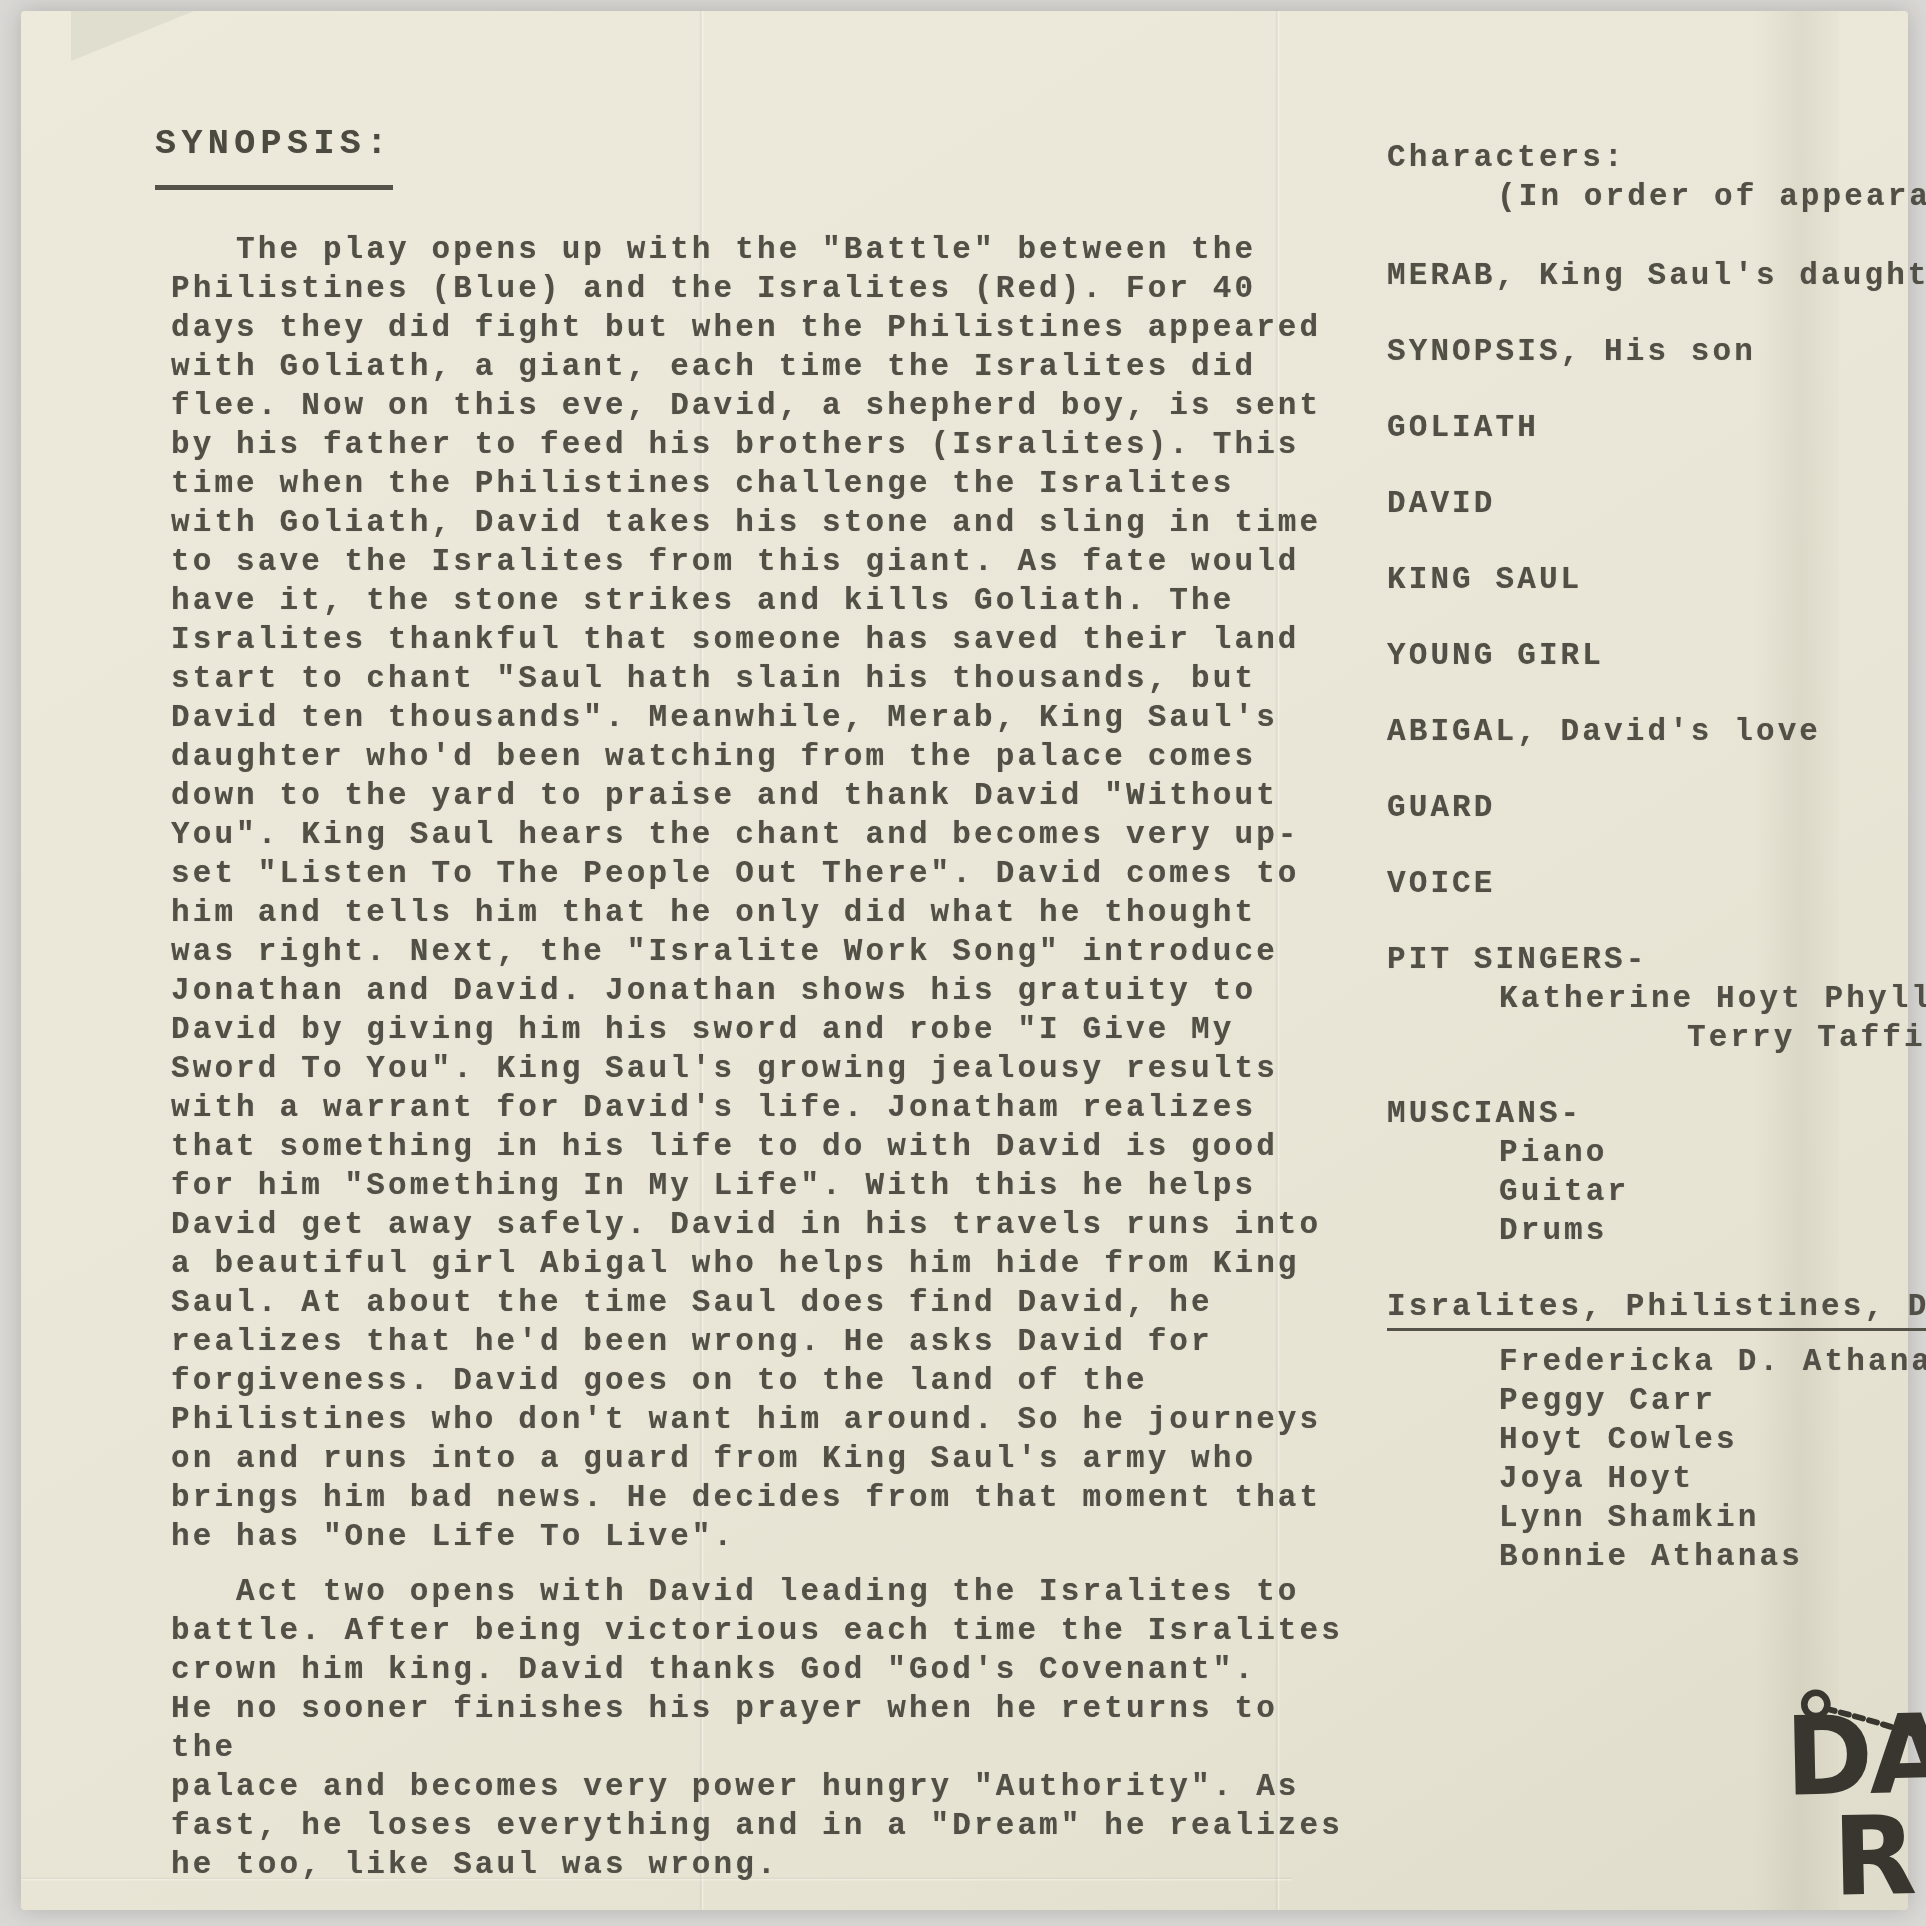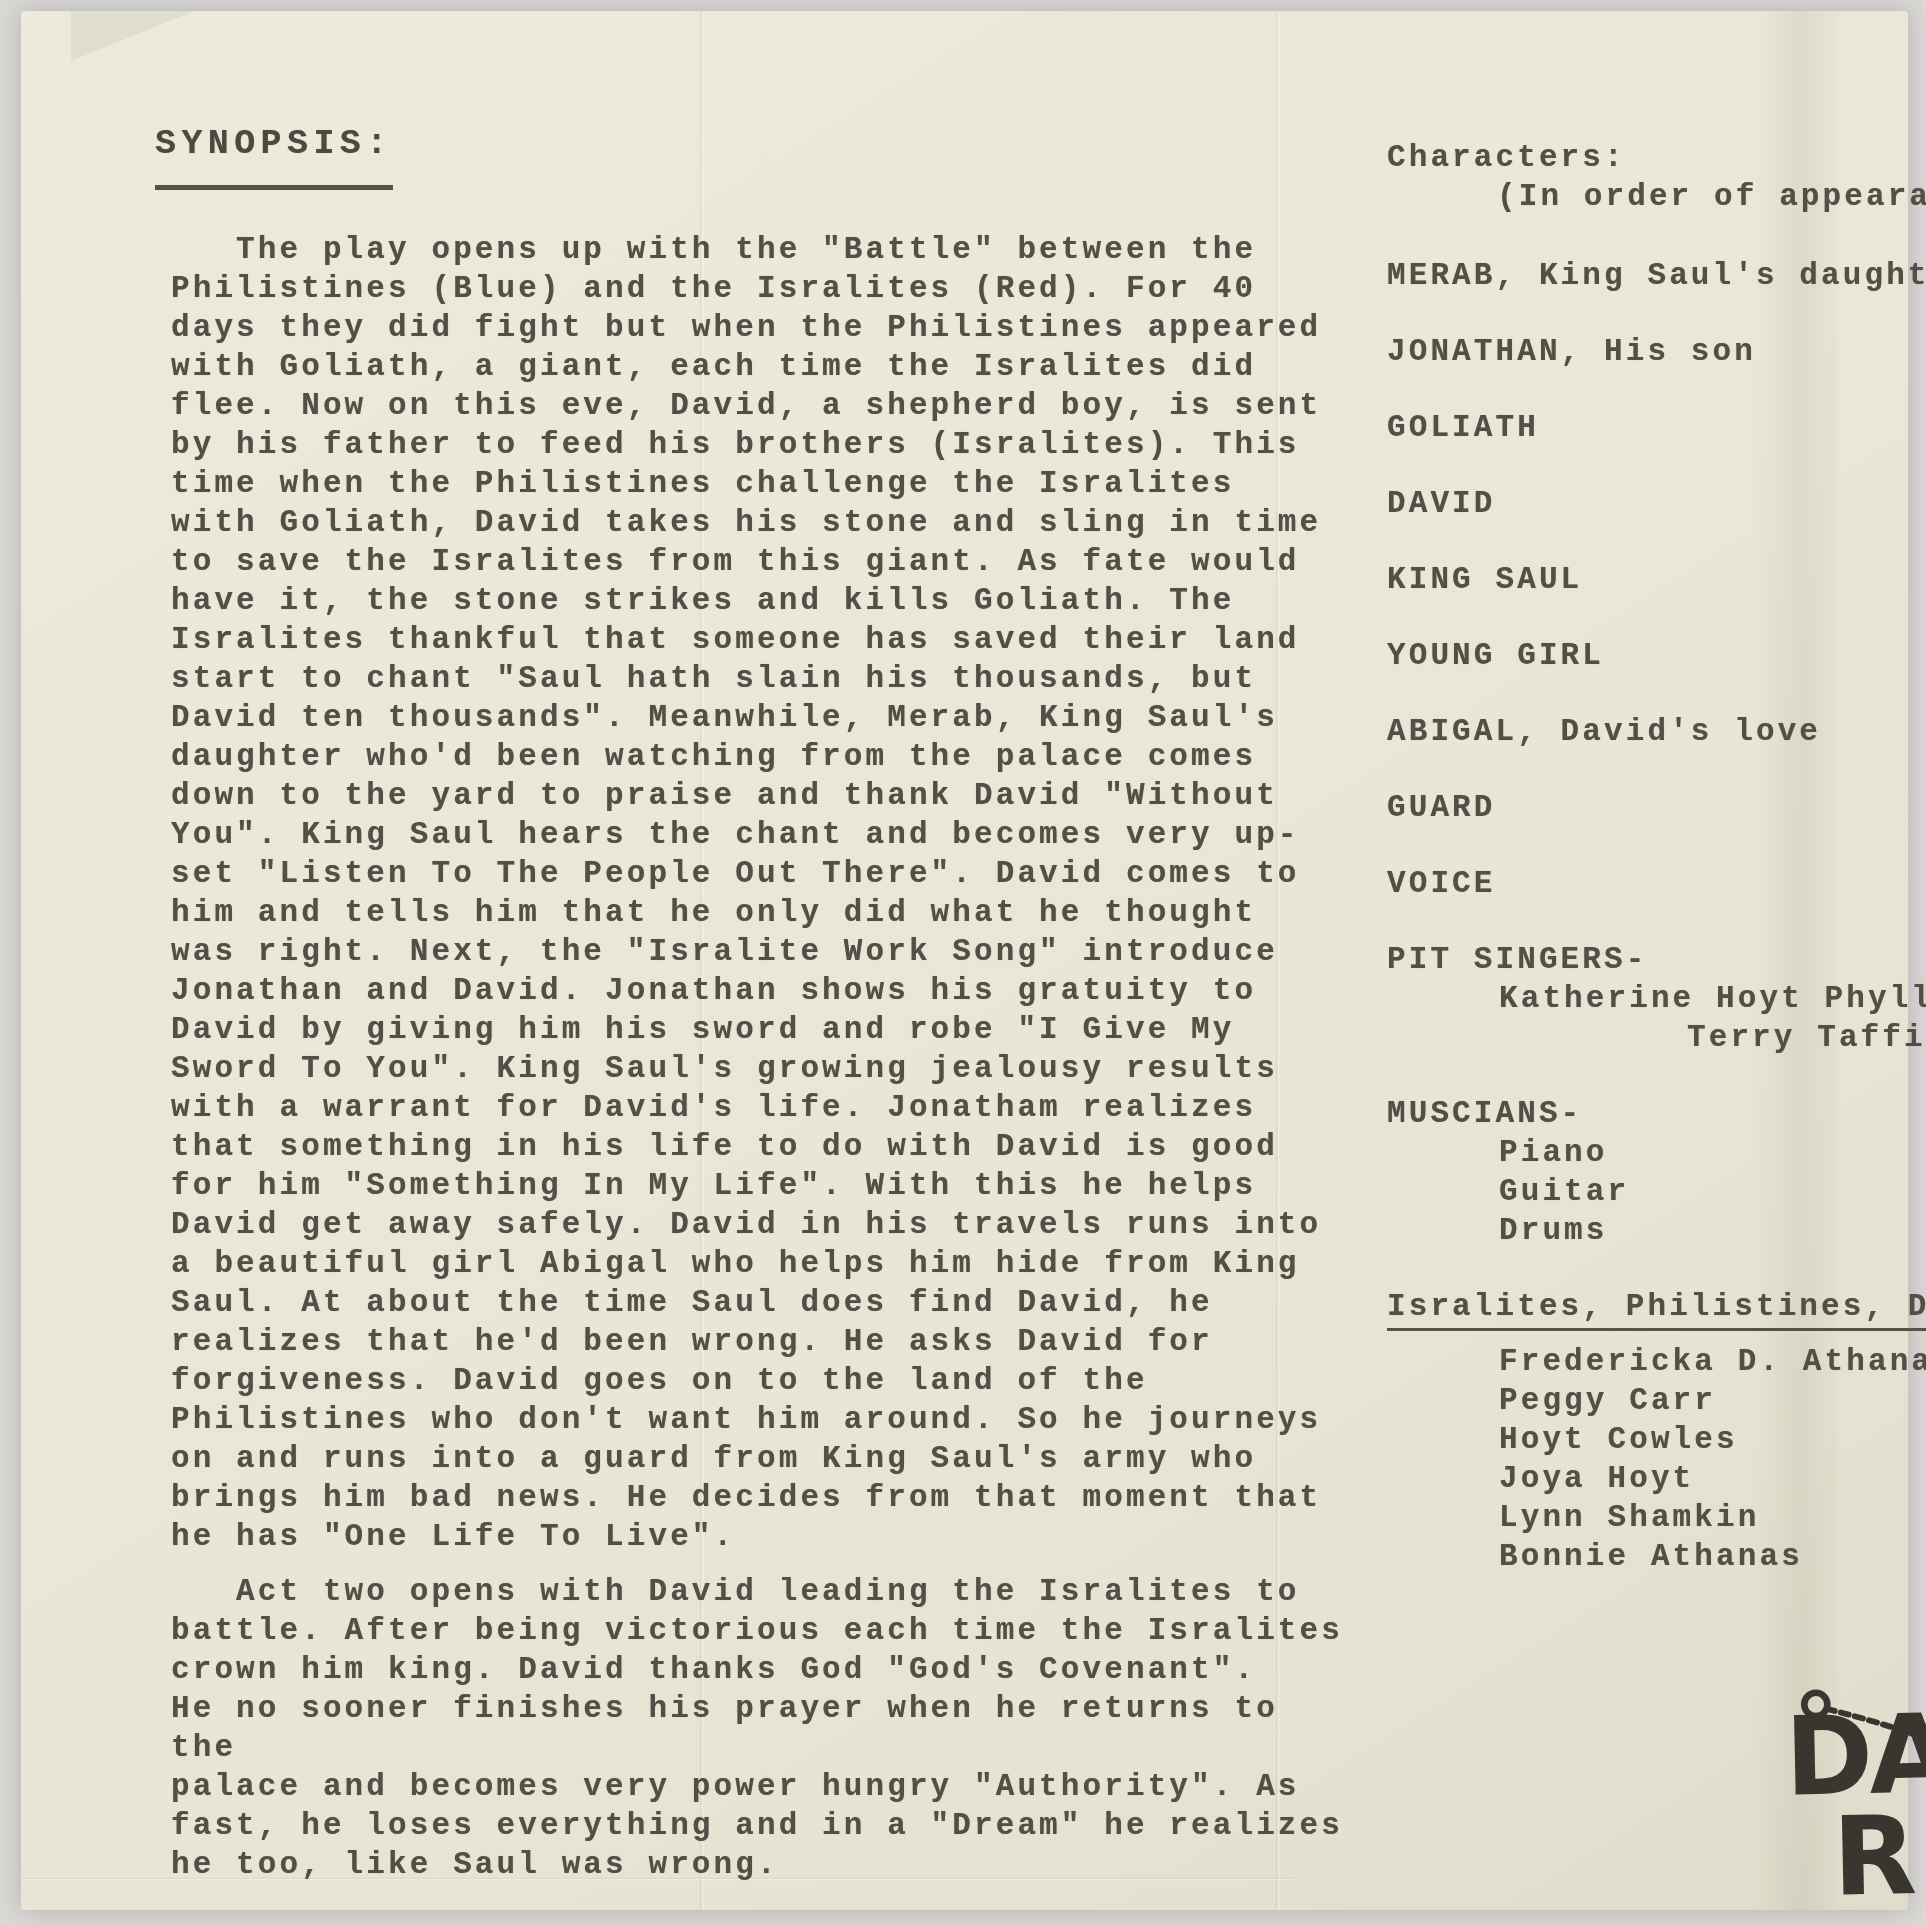--- a/index.html
+++ b/index.html
@@ -182,21 +182,21 @@
     <div id="right-col">
       <div class="typed">Characters:</div>
       <div id="characters-subheading" class="typed">(In order of appearance.)</div>
 
       <div id="cast-list">
         <div class="cast-row typed">
           <span>MERAB, King Saul's daughter</span>
 
         </div>
         <div class="cast-row typed">
-          <span>JONATHAN, His son</span>
+          <span>SYNOPSIS, His son</span>
 
         </div>
         <div class="cast-row typed">
           <span>GOLIATH</span>
 
         </div>
         <div class="cast-row typed">
           <span>DAVID</span>
 
         </div>

